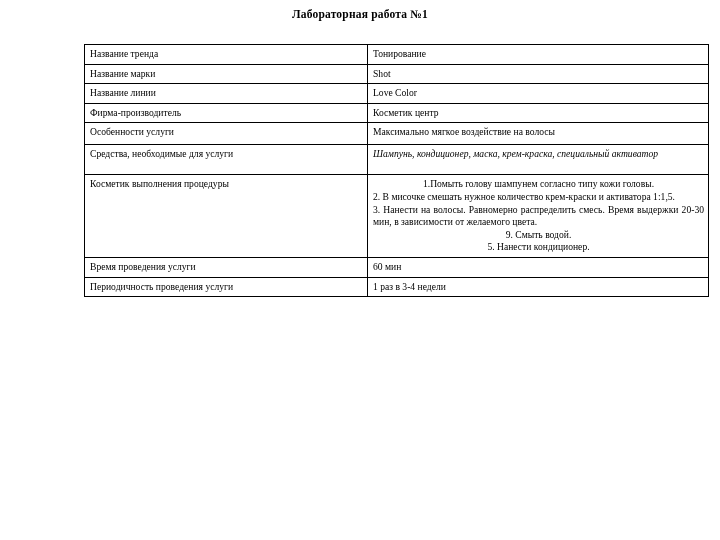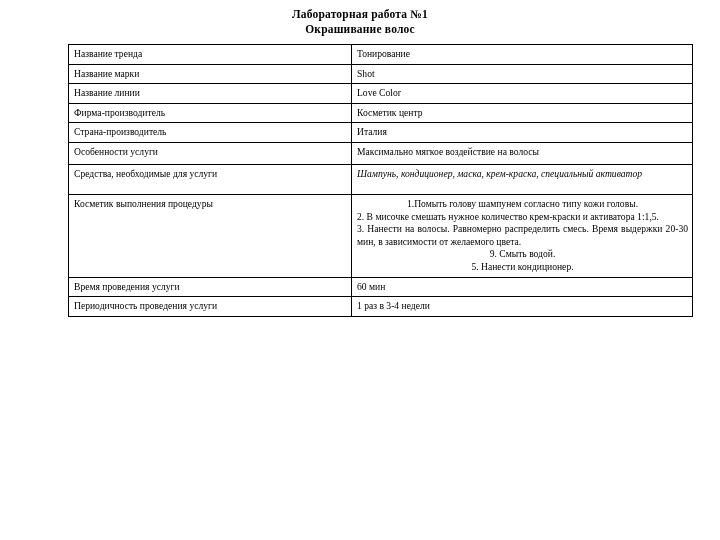--- a/index.html
+++ b/index.html
@@ -25,21 +25,21 @@
     padding-top: 7px;
   }
   .title-line {
     font-size: 11.5px;
     font-weight: bold;
     line-height: 15px;
     letter-spacing: 0.2px;
   }
   .table-wrap {
     position: absolute;
-    left: 68px;
+    left: 84px;
     top: 44px;
     width: 604px;
   }
   table.spec {
     border-collapse: collapse;
     width: 604px;
     table-layout: fixed;
   }
   table.spec td {
     border: 1px solid #000000;
@@ -71,45 +71,40 @@
   .tall-b { height: 30px; }
   .tall-c { height: 30px; }
 </style>
 </head>
 <body>
 
 <div class="page">
 
   <div class="title-block">
     <div class="title-line">Лабораторная работа №1</div>
-    <div class="title-line">Окрашивание волос</div>
   </div>
 
   <div class="table-wrap">
     <table class="spec">
       <tbody>
         <tr>
           <td class="key">Название тренда</td>
           <td class="val">Тонирование</td>
         </tr>
         <tr>
           <td class="key">Название марки</td>
           <td class="val">Shot</td>
         </tr>
         <tr>
           <td class="key">Название линии</td>
           <td class="val">Love Color</td>
         </tr>
         <tr>
           <td class="key">Фирма-производитель</td>
           <td class="val">Косметик центр</td>
-        </tr>
-        <tr>
-          <td class="key">Страна-производитель</td>
-          <td class="val">Италия</td>
         </tr>
         <tr class="tall-a">
           <td class="key">Особенности услуги</td>
           <td class="val">Максимально мягкое воздействие на волосы</td>
         </tr>
         <tr class="tall-b">
           <td class="key">Средства, необходимые для услуги</td>
           <td class="val just">Шампунь, кондиционер, маска, крем-краска, специальный активатор</td>
         </tr>
         <tr>

